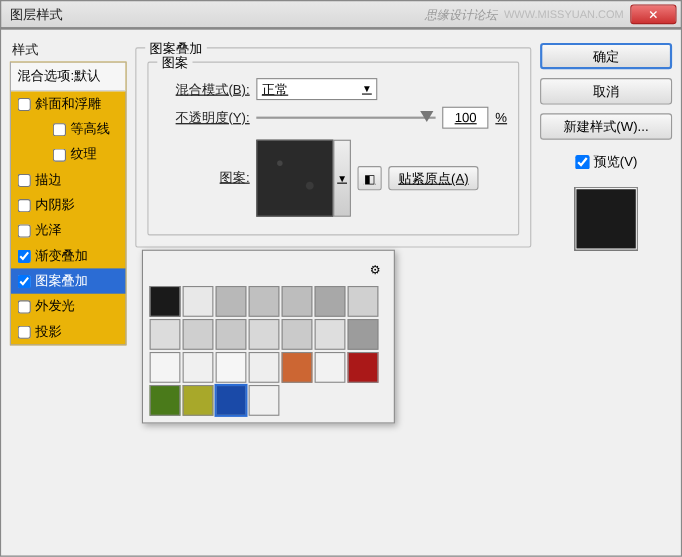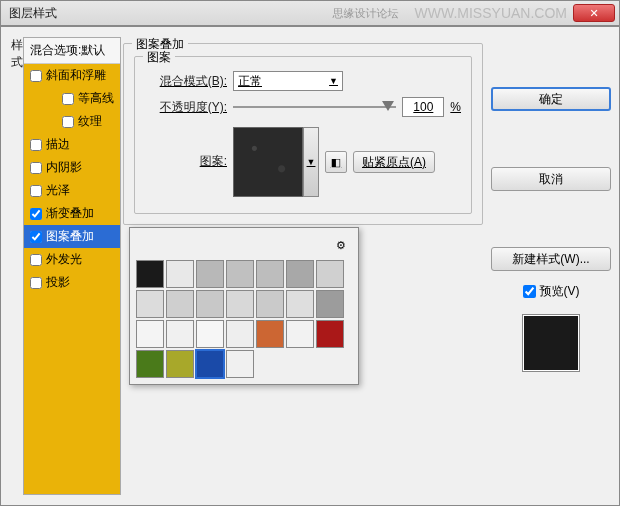--- a/index.html
+++ b/index.html
@@ -1,23 +1,23 @@
 <!DOCTYPE html>
 <html><head>
 <meta charset="utf-8">
 <style>
 * { box-sizing: border-box; margin: 0; padding: 0; font-family: "Microsoft YaHei", SimSun, sans-serif; font-size: 12px; }
 body { background: #4a4a4a; width: 620px; height: 506px; overflow: hidden; }
 .titlebar { height: 26px; background: linear-gradient(#e8e8e8,#d8d8d8); border: 1px solid #888; display: flex; align-items: center; padding: 12px 4px; position: relative; }
 .titlebar .title { flex: 1; padding-left: 4px; color: #222; }
-.titlebar .watermark { color: #999; font-size: 11px; margin-right: 16px; }
-.titlebar .watermark2 { color: #bbb; font-size: 14px; margin-right: 6px; }
+.titlebar .watermark { color: #999; font-size: 11px; margin-right: 6px; font-style: italic; }
+.titlebar .watermark2 { color: #bbb; font-size: 10px; margin-right: 6px; }
 .close-btn { width: 42px; height: 18px; background: linear-gradient(#e77,#c33); border: 1px solid #a22; border-radius: 3px; color: #fff; display: flex; align-items: center; justify-content: center; font-size: 11px; cursor: pointer; }
 .dialog { background: #f0f0f0; border: 1px solid #888; height: 480px; display: flex; padding: 10px 8px; gap: 8px; }
-.left-col { width: 106px; display: flex; flex-direction: row; }
+.left-col { width: 106px; display: flex; flex-direction: column; }
 .fieldset-label { font-size: 12px; color: #222; margin-bottom: 2px; padding-left: 2px; }
 .style-list { border: 1px solid #aaa; background: #eab308; flex: 0 0 auto; }
 .style-head { padding: 4px 6px; border-bottom: 1px solid #ccc; background: #f6f6f6; }
 .style-item { padding: 3px 6px; display: flex; align-items: center; gap: 4px; cursor: pointer; }
 .style-item.selected { background: #2b6cd4; color: #fff; }
 .style-item input[type=checkbox] { width: 12px; height: 12px; }
 .style-sub { padding-left: 38px; }
 .center-col { flex: 1; position: relative; }
 .group { border: 1px solid #bbb; border-radius: 2px; padding: 8px 10px 10px 10px; position: relative; margin-top: 6px; }
 .group-title { position: absolute; top: -8px; left: 8px; background: #f0f0f0; padding: 0 4px; }
@@ -25,21 +25,21 @@
 .row label { width: 82px; text-align: right; color: #222; }
 .select { width: 110px; height: 20px; background: #fff; border: 1px solid #888; display: flex; align-items: center; padding: 0 4px; justify-content: space-between; cursor: pointer; }
 .select .arrow { font-size: 9px; }
 .slider-track { flex: 1; height: 14px; position: relative; display: flex; align-items: center; }
 .slider-track .line { height: 2px; background: #999; width: 100%; }
 .slider-track .thumb { position: absolute; left: 95%; top: 1px; width: 0; height: 0; border-left: 6px solid transparent; border-right: 6px solid transparent; border-top: 10px solid #777; transform: translateX(-50%); cursor: pointer; }
 .num-input { width: 42px; height: 20px; border: 1px solid #888; background: #fff; text-align: center; }
 .pattern-preview { width: 70px; height: 70px; background: #2a2a2a; background-image: radial-gradient(circle at 30% 30%, #444 2px, transparent 3px), radial-gradient(circle at 70% 60%, #3a3a3a 3px, transparent 4px); border: 1px solid #666; display: inline-block; }
 .pattern-dd { width: 16px; height: 70px; background: linear-gradient(#eee,#ccc); border: 1px solid #888; display: inline-flex; align-items: center; justify-content: center; cursor: pointer; font-size: 9px; }
 .icon-btn { width: 22px; height: 22px; border: 1px solid #999; background: linear-gradient(#f8f8f8,#ddd); border-radius: 2px; display: inline-flex; align-items: center; justify-content: center; cursor: pointer; font-size: 11px; }
-.btn { height: 22px; border: 1px solid #999; background: linear-gradient(#f8f8f8,#ddd); border-radius: 3px; padding: 0 8px; cursor: pointer; display: inline-flex; align-items: center; justify-content: center; margin-top: 48px; }
+.btn { height: 22px; border: 1px solid #999; background: linear-gradient(#f8f8f8,#ddd); border-radius: 3px; padding: 0 8px; cursor: pointer; display: inline-flex; align-items: center; justify-content: center; }
 .swatch-popup { position: absolute; left: 6px; top: 190px; width: 230px; background: #f0f0f0; border: 1px solid #888; box-shadow: 2px 2px 6px rgba(0,0,0,.3); padding: 6px; }
 .swatch-head { display: flex; justify-content: flex-end; margin-bottom: 4px; }
 .swatch-grid { display: grid; grid-template-columns: repeat(7, 28px); grid-auto-rows: 28px; gap: 2px; }
 .swatch { border: 1px solid #888; cursor: pointer; }
 .swatch.selected { outline: 2px solid #2b6cd4; outline-offset: -1px; }
 .right-col { width: 120px; display: flex; flex-direction: column; gap: 8px; align-items: stretch; padding-top: 2px; }
 .right-col .btn { width: 100%; height: 24px; }
 .right-col .btn.primary { border: 2px solid #3b7dd8; }
 .preview-check { display: flex; align-items: center; gap: 4px; justify-content: center; margin-top: 4px; }
 .preview-box { width: 58px; height: 58px; border: 1px solid #888; background: #1a1a1a; margin: 6px auto 0; box-shadow: inset 0 0 0 1px #fff; }

